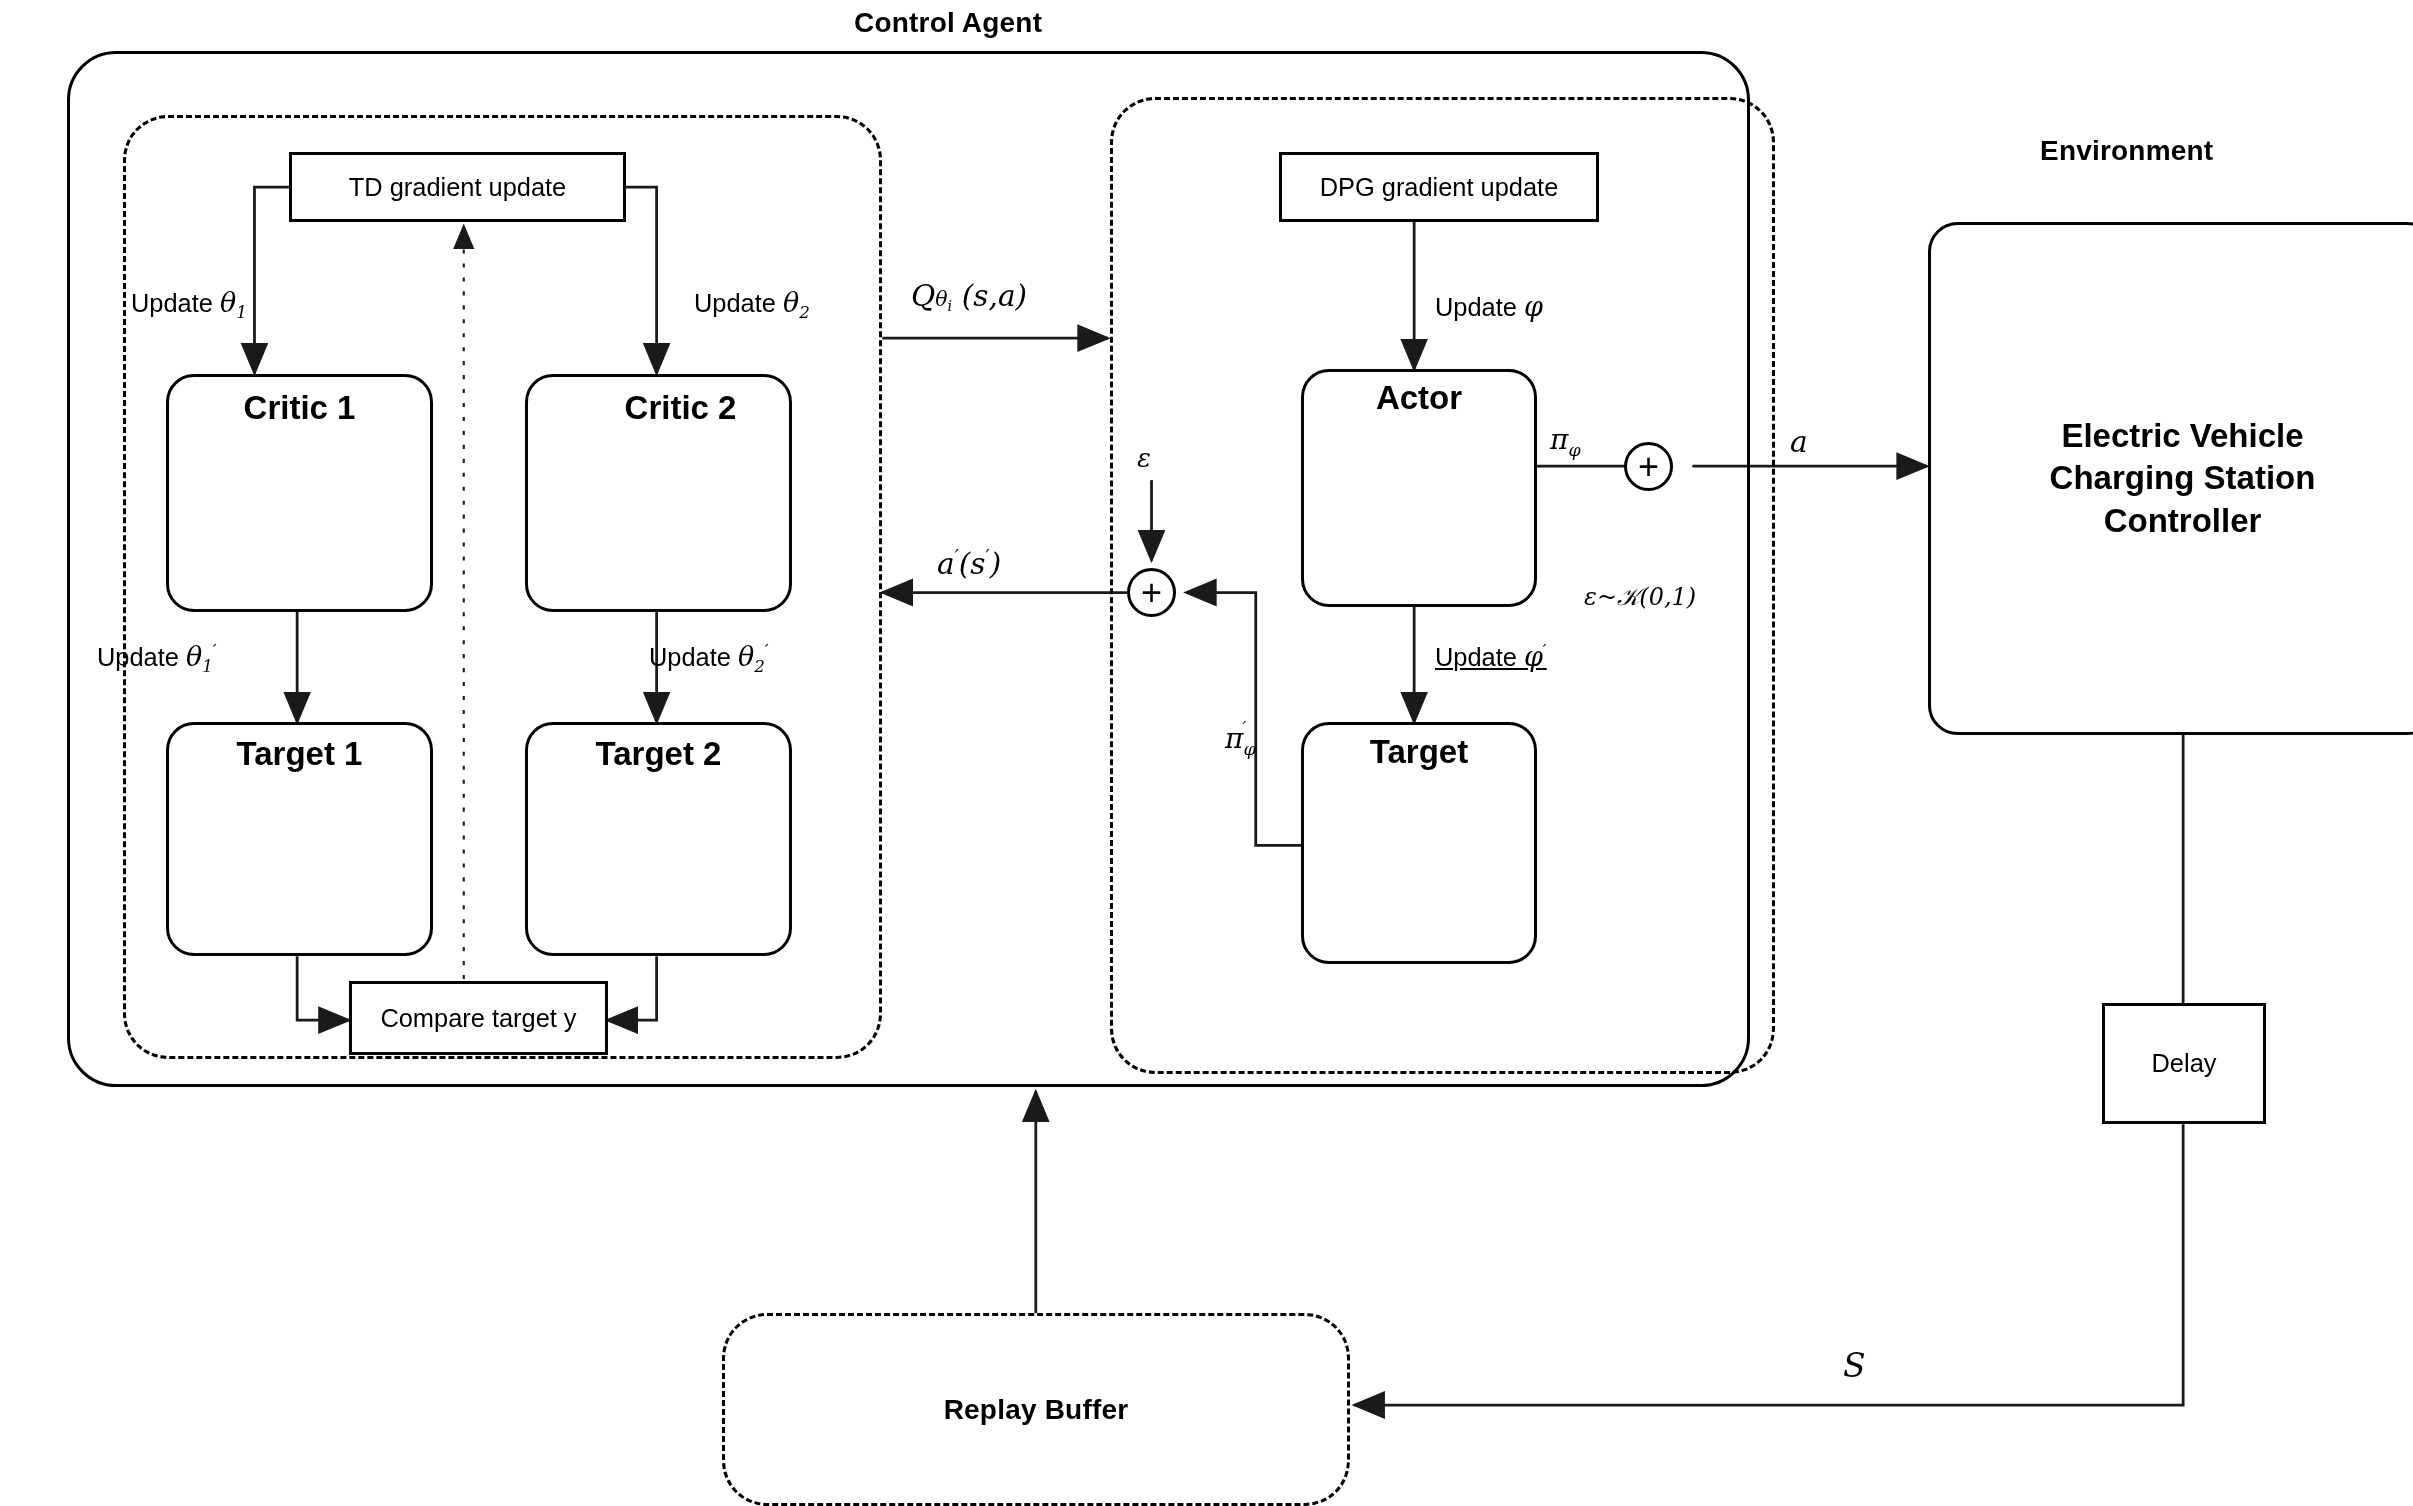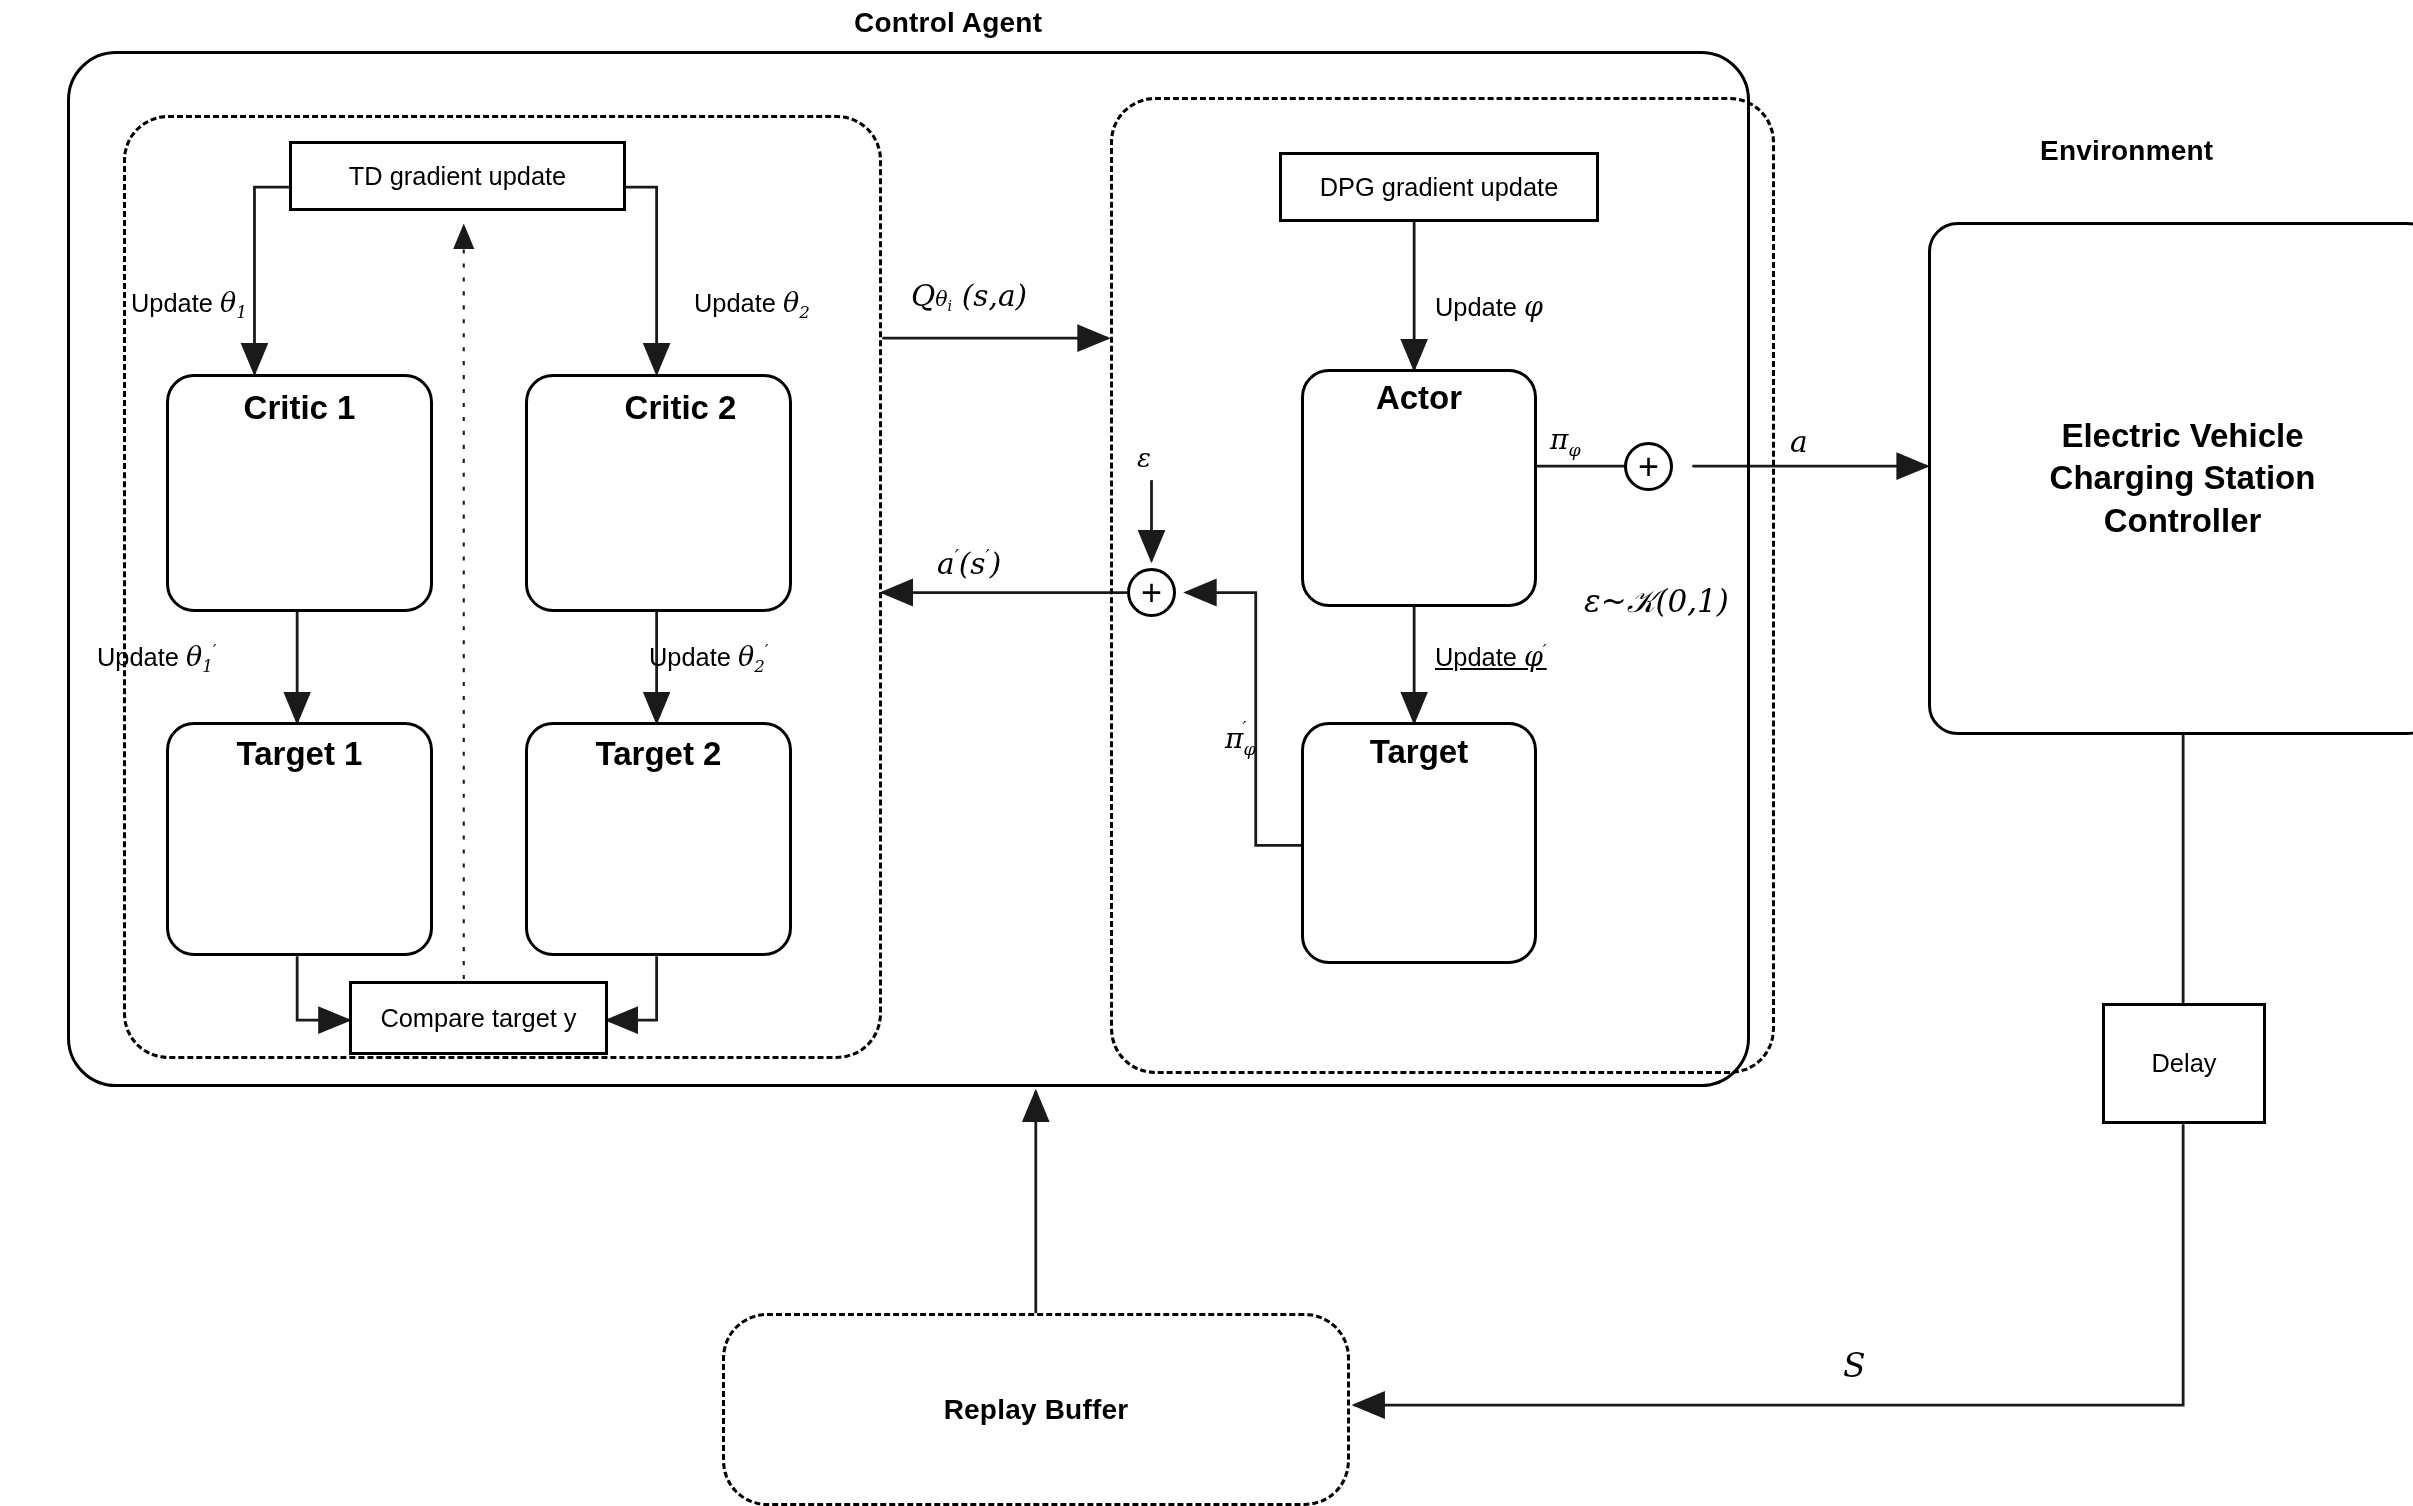--- a/index.html
+++ b/index.html
@@ -279,21 +279,21 @@
   <div class="outer solid" style="left:67px;top:51px;width:1683px;height:1036px;"></div>
 
   <div class="outer dash" style="left:123px;top:115px;width:759px;height:944px;"></div>
 
   <div class="outer dash" style="left:1110px;top:97px;width:665px;height:977px;"></div>
 
   <div class="lbl title-bold" style="left:854px;top:6.6px;">Control Agent</div>
 
   <div class="lbl title-bold" style="left:2040px;top:135px;">Environment</div>
 
-  <div class="rbox sq centerbox" style="left:289px;top:141px;width:337px;height:70px;justify-content:center;">
+  <div class="rbox sq centerbox" style="left:289px;top:152px;width:337px;height:70px;justify-content:center;">
     <span class="plain">TD gradient update</span>
   </div>
 
   <div class="rbox sq centerbox" style="left:1279px;top:152px;width:320px;height:70px;">
     <span class="plain">DPG gradient update</span>
   </div>
 
   <div class="rbox round" style="left:166px;top:374px;width:267px;height:238px;">
     <div class="box-title" style="margin-top:11.5px;">Critic 1</div>
   </div>
@@ -369,21 +369,21 @@
 
   <div class="lbl" style="left:1225px;top:722px;">
     <span class="math" style="font-size:28px;">π<sub>φ</sub><sup style="position:relative;left:-13px;top:-4.9px;">′</sup></span>
   </div>
 
   <div class="lbl" style="left:1137px;top:443px;">
     <span class="math" style="font-size:26px;">ε</span>
   </div>
 
   <div class="lbl" style="left:1584px;top:583px;">
-    <span class="math" style="font-size:31px;">ε~<span style="font-family:'DejaVu Serif',serif;">𝒦</span>(0,1)</span>
+    <span class="math" style="font-size:24px;">ε~<span style="font-family:'DejaVu Serif',serif;">𝒦</span>(0,1)</span>
   </div>
 
   <div class="lbl" style="left:1790px;top:425px;">
     <span class="math" style="font-size:29.6px;">a</span>
   </div>
 
   <div class="lbl" style="left:1843px;top:1346px;">
     <span class="math" style="font-size:33px;">S</span>
   </div>
 

